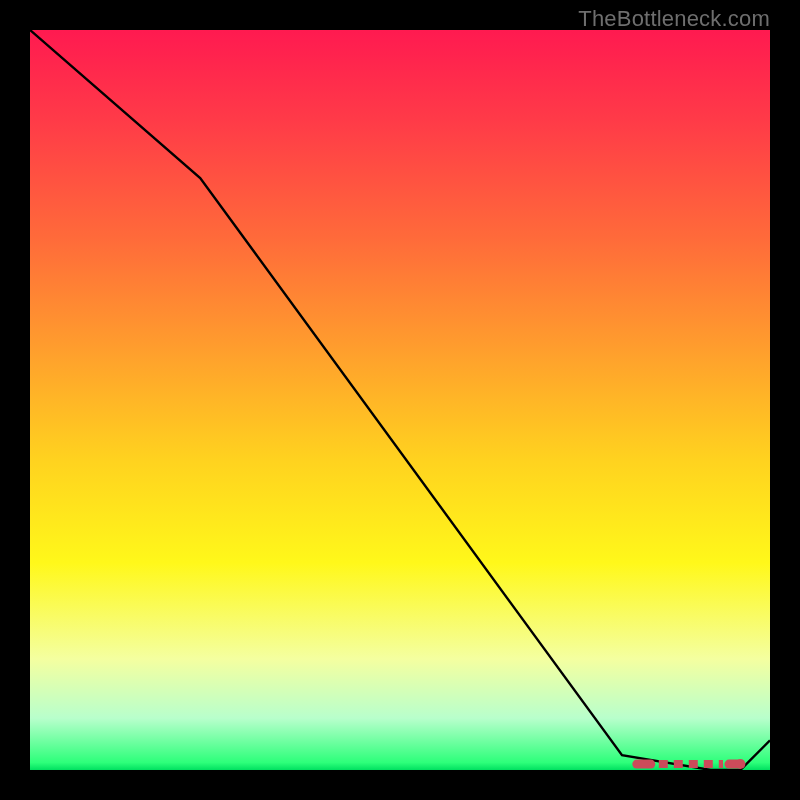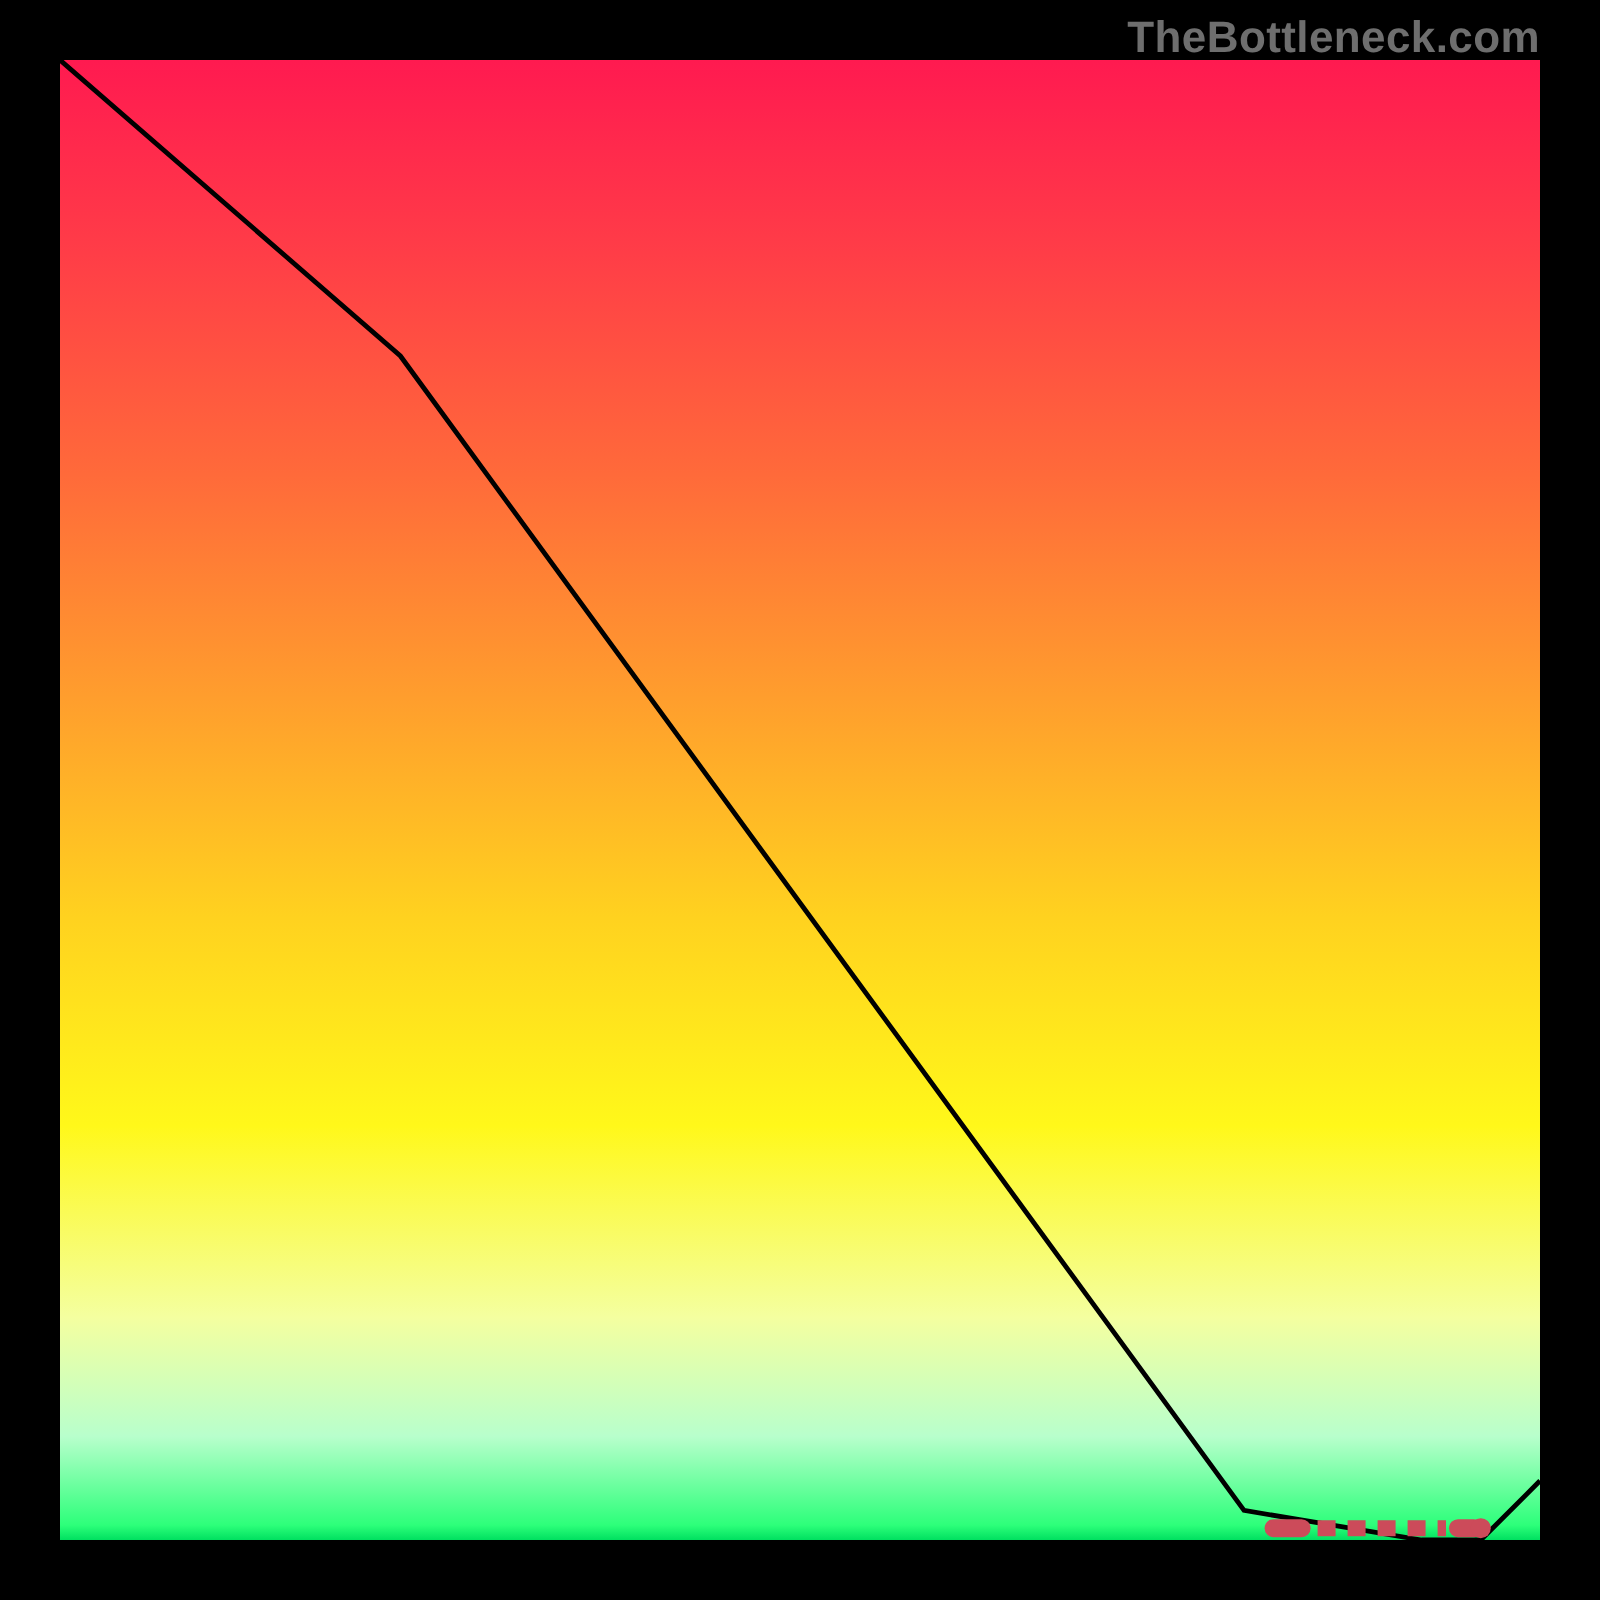--- a/index.html
+++ b/index.html
@@ -43,21 +43,21 @@
     width: 100%;
     height: 100%;
     display: block;
   }
   .watermark {
     position: absolute;
     top: 6px;
     right: 30px;
     color: #6e6e6e;
     font-size: 22px;
-    font-weight: 700;
+    font-weight: 400;
     letter-spacing: 0.2px;
     user-select: none;
   }
 </style>
 </head>
 <body>
 <div class="frame">
 
   <div class="plot-area">
     <svg viewBox="0 0 740 740" preserveAspectRatio="none">

